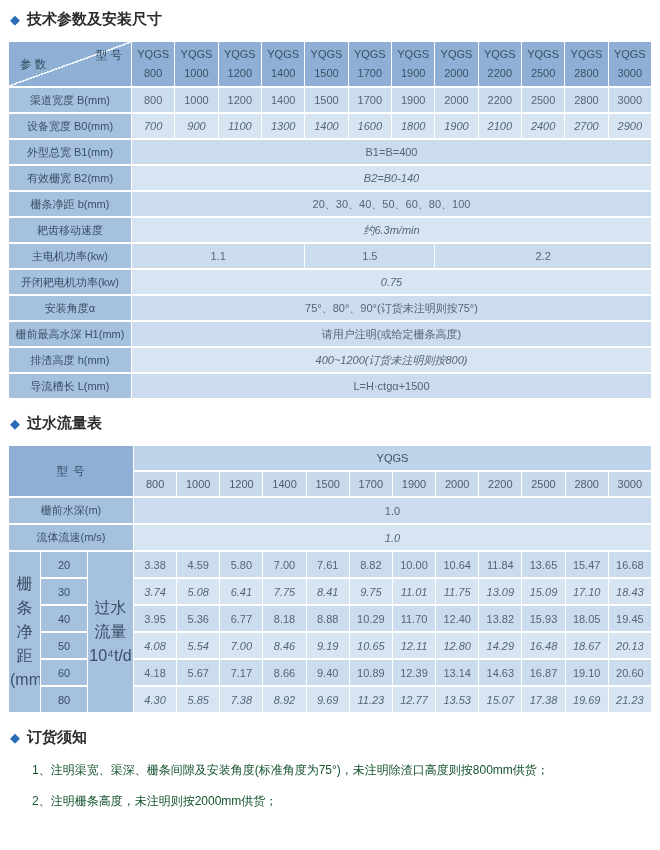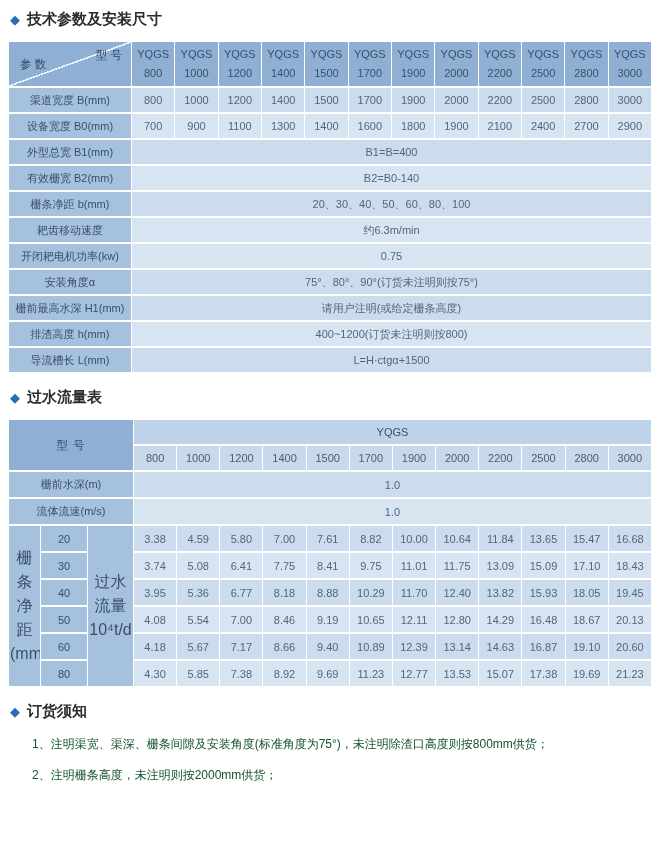--- a/index.html
+++ b/index.html
@@ -16,21 +16,21 @@
   .sec-title.mt{margin-top:14px;}
   .diamond{color:var(--accent);font-size:13px;line-height:1;}
   table{border-collapse:separate;border-spacing:1px 2px;table-layout:fixed;
        width:644px;background:#fff;}
   td{text-align:center;vertical-align:middle;overflow:hidden;padding:0 1px;}
   .hdr{background:var(--header-bg);color:var(--text-dark);}
   .mcell{height:44px;font-size:11px;line-height:1.7;color:#3b5168;}
   .lbl{background:var(--label-bg);color:#3a4f66;font-size:11px;height:24px;}
   .cell{font-size:11px;color:#55657a;height:24px;}
   .ra{background:var(--row-dark);}
-  .rb{background:var(--row-light);}
+  .rb{background:var(--row-light);font-style:italic;}
   .hdr2a{background:var(--header2-bg);color:#3b5168;font-size:11px;height:24px;}
   .hdr2b{background:var(--header2b-bg);color:#4d5d70;font-size:11px;height:24px;}
   .diag{position:relative;width:122px;
         background-image:linear-gradient(to bottom right,
           transparent calc(50% - 0.8px), #eaf1f8 calc(50% - 0.8px),
           #eaf1f8 calc(50% + 0.8px), transparent calc(50% + 0.8px));}
   .d-tr{position:absolute;top:6px;right:9px;font-size:11.5px;}
   .d-bl{position:absolute;bottom:14px;left:11px;font-size:11.5px;}
   .vert{white-space:pre-line;line-height:1.5;font-size:16px;margin-left:17px;}
   #t2 .gap-cell{font-size:11px;}
@@ -146,20 +146,26 @@
           <td class="lbl">有效栅宽 B2(mm)</td>
           <td class="cell rb" colspan="12">B2=B0-140</td>
         </tr>
         <tr>
           <td class="lbl">栅条净距 b(mm)</td>
           <td class="cell ra" colspan="12">20、30、40、50、60、80、100</td>
         </tr>
         <tr>
           <td class="lbl">耙齿移动速度</td>
           <td class="cell rb" colspan="12">约6.3m/min</td>
+        </tr>
+        <tr>
+          <td class="lbl">主电机功率(kw)</td>
+          <td class="cell ra" colspan="4">1.1</td>
+          <td class="cell ra" colspan="3">1.5</td>
+          <td class="cell ra" colspan="5">2.2</td>
         </tr>
         <tr>
           <td class="lbl">开闭耙电机功率(kw)</td>
           <td class="cell rb" colspan="12">0.75</td>
         </tr>
         <tr>
           <td class="lbl">安装角度α</td>
           <td class="cell ra" colspan="12">75°、80°、90°(订货未注明则按75°)</td>
         </tr>
         <tr>

